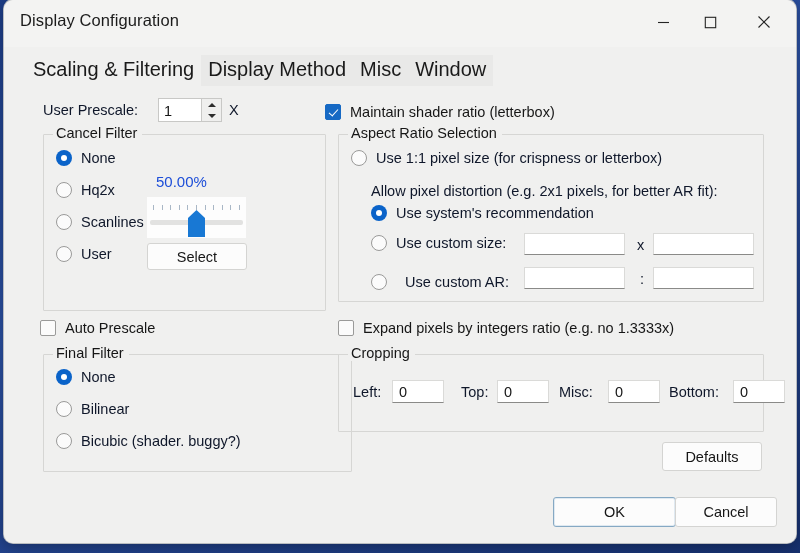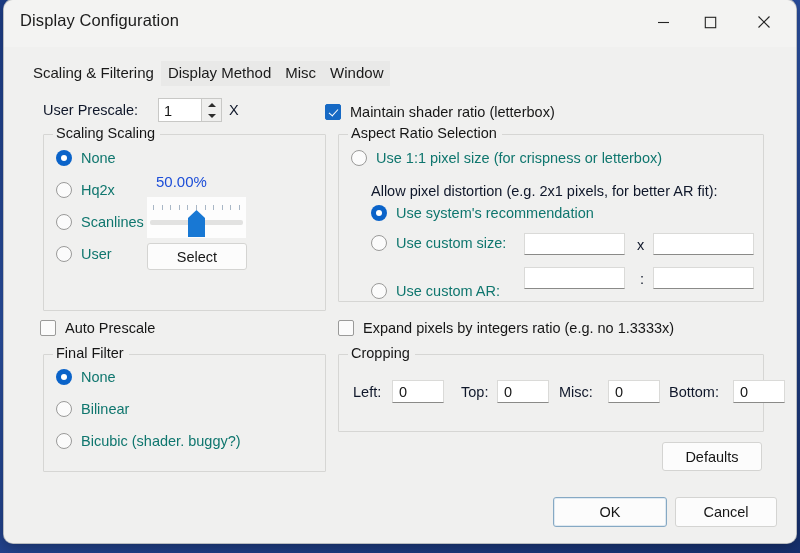--- a/index.html
+++ b/index.html
@@ -60,21 +60,21 @@
   
   .tabstrip {
     position: absolute;
     left: 22px;
     top: 56px;
     height: 30px;
     display: flex;
     align-items: flex-end;
   }
   .tab {
-    font-size: 15px;
+    font-size: 20px;
     color: #1a1a1a;
     padding: 3px 7px 5px 7px;
     white-space: nowrap;
     cursor: default;
     background: transparent;
   }
   .tab.active {
     background: #f0f0ef;
     box-shadow: inset 0 0 0 0 transparent;
   }
@@ -138,21 +138,21 @@
     content: "";
     position: absolute;
     left: 50%; top: 50%;
     width: 6px; height: 6px;
     margin: -3px 0 0 -3px;
     border-radius: 50%;
     background: #ffffff;
   }
   .radio .rtext {
     font-size: 14.5px;
-    color: #0f766e;
+    color: #0f172a;
     margin-left: 9px;
   }
   
   .check {
     position: absolute;
     display: flex;
     align-items: center;
     cursor: default;
     white-space: nowrap;
   }
@@ -356,21 +356,21 @@
     <div class="spin" style="left:142px; top:12px; width:64px; height:24px;">
       <div class="sval">1</div>
       <div class="sbtns">
         <div class="sb up"></div>
         <div class="sb dn"></div>
       </div>
     </div>
     <div class="lbl" style="left:213px; top:16px;">X</div>
 
     <div class="groupbox" style="left:27px; top:48px; width:281px; height:175px;">
-      <div class="gtitle">Scaling Scaling</div>
+      <div class="gtitle">Cancel Filter</div>
 
       <div class="radio on" style="left:12px; top:15px;">
         <span class="dot"></span>
         <span class="rtext">None</span>
       </div>
       <div class="radio" style="left:12px; top:47px;">
         <span class="dot"></span>
         <span class="rtext">Hq2x</span>
       </div>
       <div class="radio" style="left:12px; top:79px;">
@@ -403,21 +403,21 @@
       </div>
 
       <div class="pbtn" style="left:103px; top:108px; width:100px; height:27px;">Select</div>
     </div>
 
     <div class="check" style="left:24px; top:234px;">
       <span class="box"></span>
       <span class="ctext">Auto Prescale</span>
     </div>
 
-    <div class="groupbox" style="left:27px; top:268px; width:281px; height:116px;">
+    <div class="groupbox" style="left:27px; top:268px; width:281px; height:116px;padding-left:26px;">
       <div class="gtitle">Final Filter</div>
       <div class="radio on" style="left:12px; top:14px;">
         <span class="dot"></span>
         <span class="rtext">None</span>
       </div>
       <div class="radio" style="left:12px; top:46px;">
         <span class="dot"></span>
         <span class="rtext">Bilinear</span>
       </div>
       <div class="radio" style="left:12px; top:78px;">
@@ -447,21 +447,21 @@
       </div>
 
       <div class="radio" style="left:32px; top:100px;">
         <span class="dot"></span>
         <span class="rtext">Use custom size:</span>
       </div>
       <div class="tinput" style="left:185px; top:98px; width:101px; height:22px;"></div>
       <div class="lbl" style="left:298px; top:102px;">x</div>
       <div class="tinput" style="left:314px; top:98px; width:101px; height:22px;"></div>
 
-      <div class="radio" style="left:32px; top:148px;">
+      <div class="radio" style="left:32px; top:139px;gap:9px;">
         <span class="dot"></span>
         <span class="rtext">Use custom AR:</span>
       </div>
       <div class="tinput" style="left:185px; top:132px; width:101px; height:22px;"></div>
       <div class="lbl" style="left:301px; top:136px;">:</div>
       <div class="tinput" style="left:314px; top:132px; width:101px; height:22px;"></div>
     </div>
 
     <div class="check" style="left:322px; top:234px;">
       <span class="box"></span>
@@ -482,17 +482,17 @@
 
       <div class="lbl" style="left:330px; top:29px;">Bottom:</div>
       <div class="tinput" style="left:394px; top:25px; width:52px; height:23px;">0</div>
     </div>
 
     <div class="pbtn" style="left:646px; top:356px; width:100px; height:29px;">Defaults</div>
 
   </div>
 
   <div class="footer">
-    <div class="pbtn focus" style="left:549px; top:15px; width:114px; height:30px;">OK</div>
+    <div class="pbtn focus" style="left:549px; top:15px; width:123px; height:30px;">OK</div>
     <div class="pbtn" style="left:671px; top:15px; width:102px; height:30px;">Cancel</div>
   </div>
 
 </div>
 
 </body></html>

